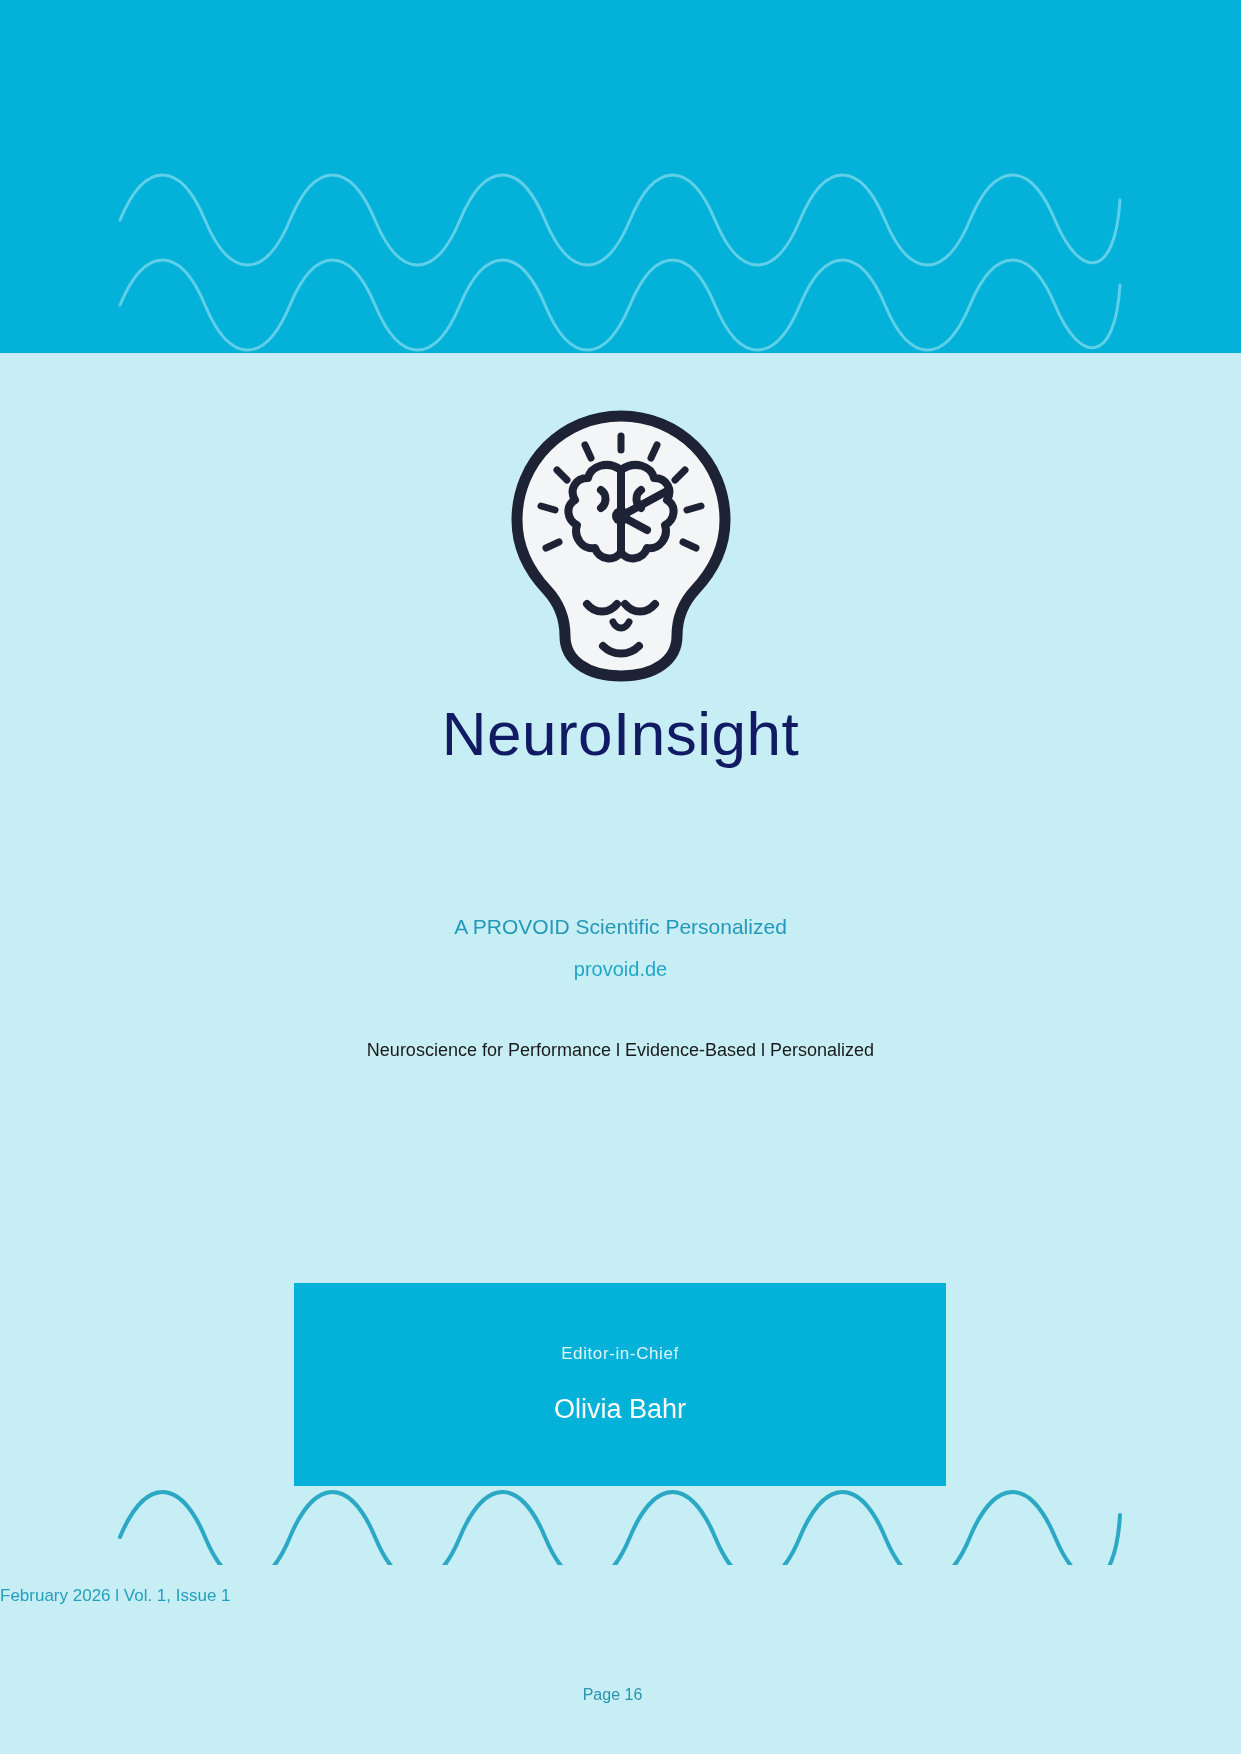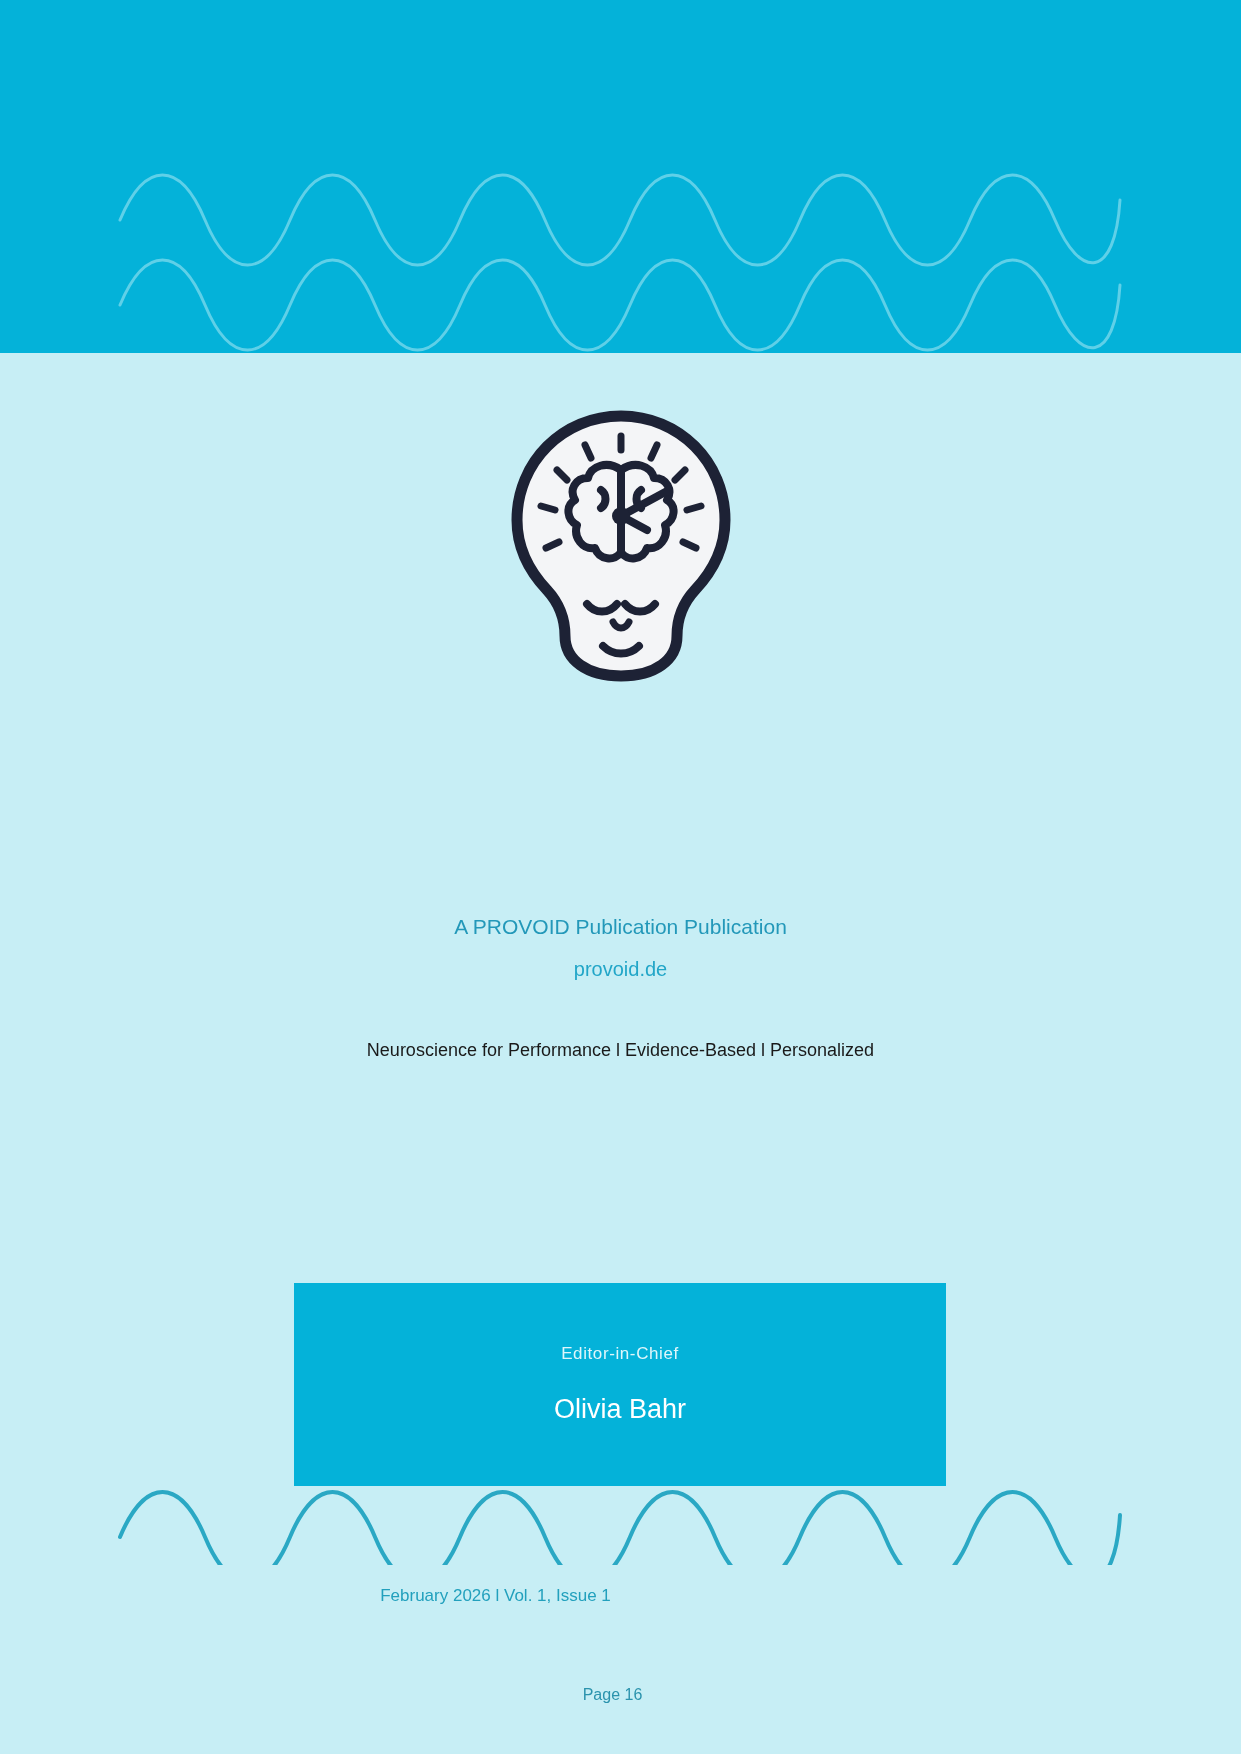--- a/index.html
+++ b/index.html
@@ -131,21 +131,20 @@
     width: 1241px;
     height: 90px;
   }
 
   
   .issue-line {
     position: absolute;
     top: 1586px;
     left: 0;
     width: 991px;
-    text-align: center;
     font-size: 17px;
     color: #22a0bd;
   }
   .page-number {
     position: absolute;
     top: 1686px;
     left: 0;
     width: 1225px;
     text-align: center;
     font-size: 16px;
@@ -195,21 +194,22 @@
       </g>
       <circle cx="130" cy="108" r="9" fill="#1d2235"></circle>
 
       <path d="M96 196 C 104 206, 118 206, 126 196" fill="none" stroke="#1d2235" stroke-width="8" stroke-linecap="round"></path>
       <path d="M134 196 C 142 206, 156 206, 164 196" fill="none" stroke="#1d2235" stroke-width="8" stroke-linecap="round"></path>
       <path d="M122 214 C 126 222, 134 222, 138 214" fill="none" stroke="#1d2235" stroke-width="7" stroke-linecap="round"></path>
       <path d="M112 238 C 122 248, 138 248, 148 238" fill="none" stroke="#1d2235" stroke-width="8" stroke-linecap="round"></path>
     </svg>
   </div>
 
-  <div class="publication">A PROVOID Publication Publication</div>
+  <div class="title">NeuroInsight</div>
+  <div class="publication">A PROVOID Scientific Personalized</div>
   <div class="website">provoid.de</div>
   <div class="descriptors">Neuroscience for Performance l Evidence-Based l Personalized</div>
 
   <div class="editor-box">
     <div class="editor-role">Editor-in-Chief</div>
     <div class="editor-name">Olivia Bahr</div>
   </div>
 
   <div class="bottom-wave">
     <svg width="1241" height="90" viewBox="0 0 1241 90" fill="none">

